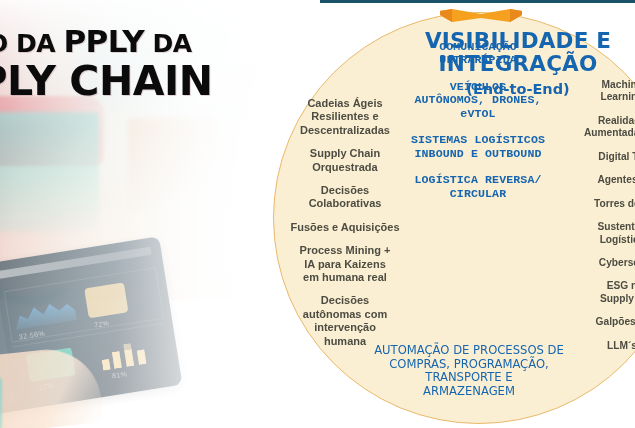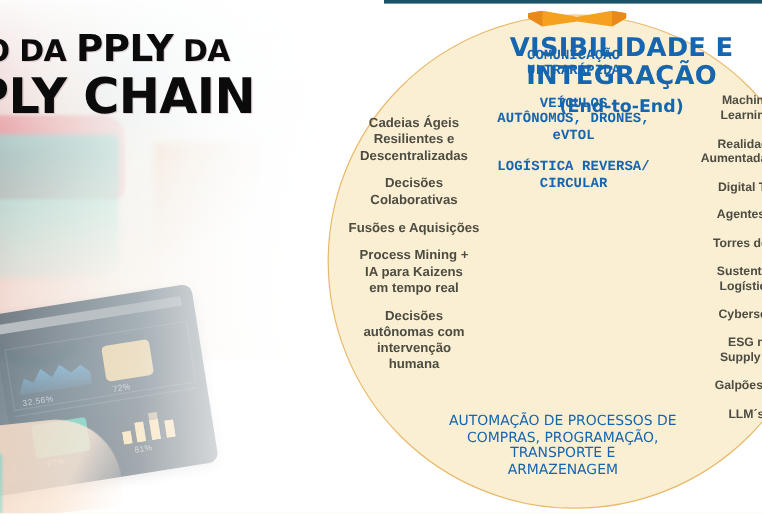--- a/index.html
+++ b/index.html
@@ -334,33 +334,37 @@
   <div class="blk head-blue" id="title-main" style="left:378px;top:29px;width:200px;">VISIBILIDADE
 E INTEGRAÇÃO</div>
   <div class="blk head-blue" id="title-sub" style="left:378px;top:79px;width:200px;">(End-to-End)</div>
 
   <div class="blk" id="col-center">
       <div class="ci">COMUNICAÇÃO
 ULTRARÁPIDA</div>
       <div class="ci">VEÍCULOS
 AUTÔNOMOS, DRONES,
 eVTOL</div>
+      <div class="ci">SISTEMAS LOGÍSTICOS
+INBOUND E OUTBOUND</div>
       <div class="ci">LOGÍSTICA REVERSA/
 CIRCULAR</div>
     </div>
   <div class="blk" id="col-left">
       <div class="li">Cadeias Ágeis
 Resilientes e
 Descentralizadas</div>
+      <div class="li">Supply Chain
+Orquestrada</div>
       <div class="li">Decisões
 Colaborativas</div>
       <div class="li">Fusões e Aquisições</div>
       <div class="li">Process Mining +
 IA para Kaizens
-em tempo real</div>
+em humana real</div>
       <div class="li">Decisões
 autônomas com
 intervenção
 humana</div>
     </div>
   <div class="blk" id="col-right">
       <div class="ri">Machine
 Learning</div>
       <div class="ri">Realidade
 Aumentada e Vi</div>

